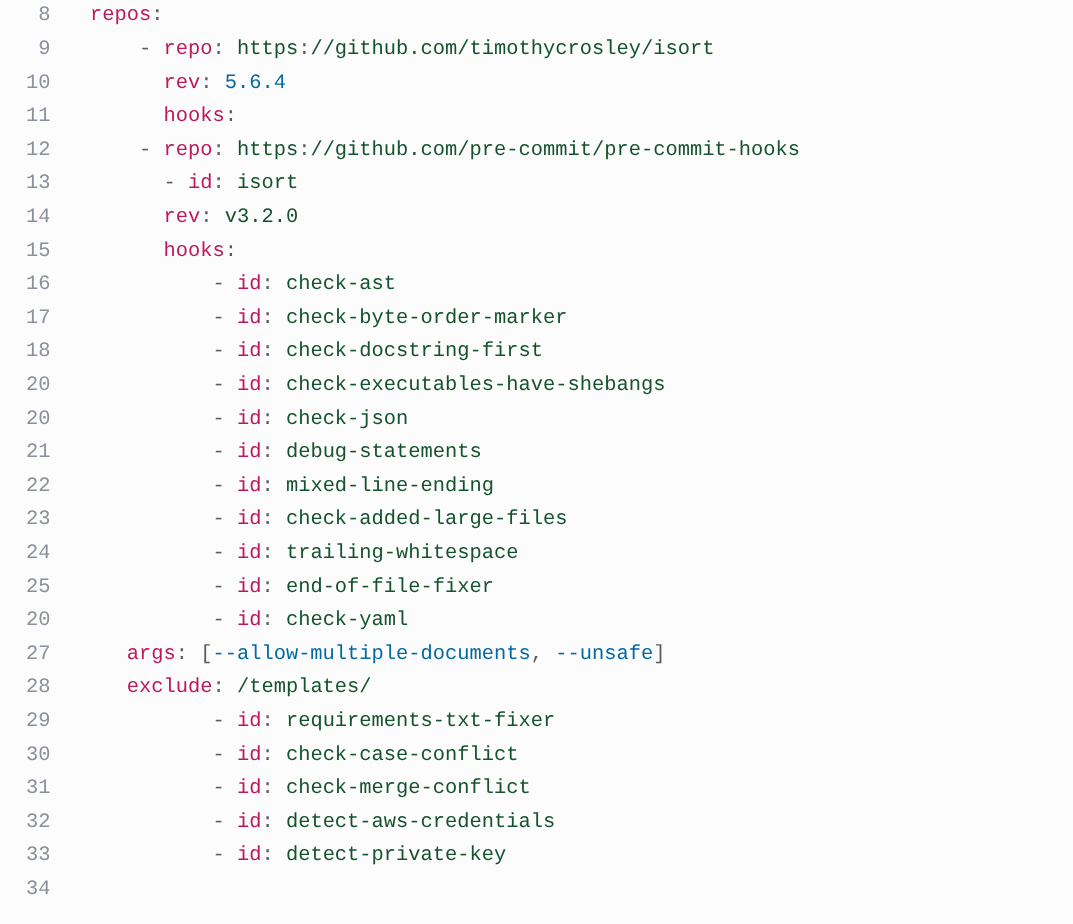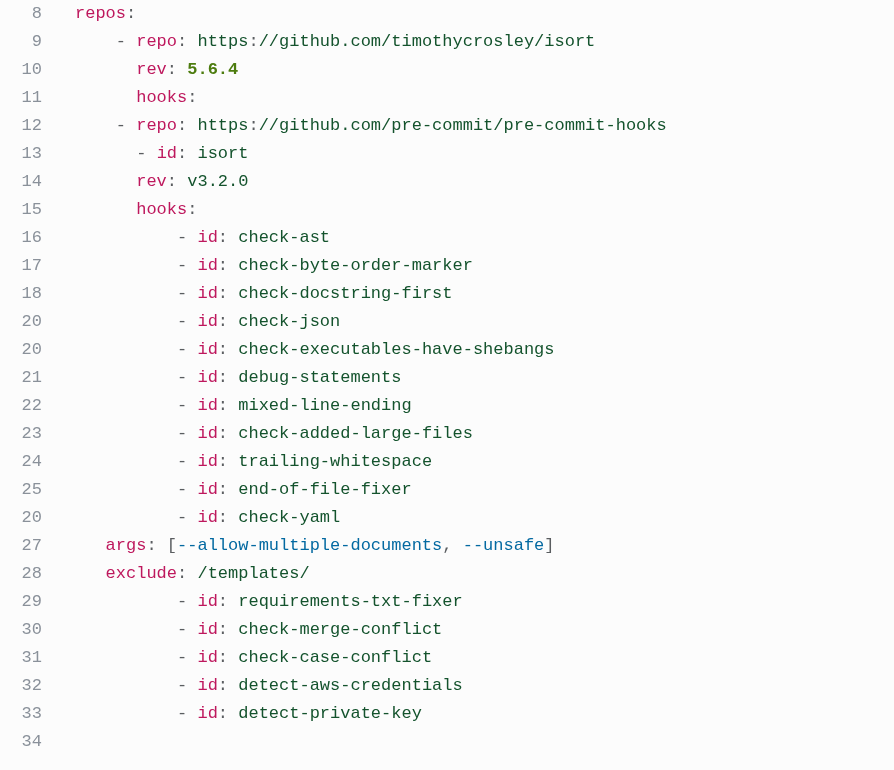--- a/index.html
+++ b/index.html
@@ -27,21 +27,21 @@
   }
   .line {
     white-space: pre;
     line-height: 28px;
     height: 28px;
   }
   .key   { color: #be185d; }   
   .punc  { color: #5a5d60; }   
   .dash  { color: #5a5d60; }
   .str   { color: #14532d; }   
-  .num   { color: #4d7c0f; font-weight: bold; }   
+  .num   { color: #0369a1; }   
   .arg   { color: #0369a1; }
 </style>
 </head>
 <body>
 
 <div class="gutter" id="gutter">
     <div class="line">8</div>
     <div class="line">9</div>
     <div class="line">10</div>
     <div class="line">11</div>
@@ -74,28 +74,28 @@
     <div class="line"><span>    </span><span class="dash">- </span><span class="key">repo</span><span class="punc">: </span><span class="str">https</span><span class="punc">:</span><span class="str">//github.com/timothycrosley/isort</span></div>
     <div class="line"><span>      </span><span class="key">rev</span><span class="punc">: </span><span class="num">5.6.4</span></div>
     <div class="line"><span>      </span><span class="key">hooks</span><span class="punc">:</span></div>
     <div class="line"><span>    </span><span class="dash">- </span><span class="key">repo</span><span class="punc">: </span><span class="str">https</span><span class="punc">:</span><span class="str">//github.com/pre-commit/pre-commit-hooks</span></div>
     <div class="line"><span>      </span><span class="dash">- </span><span class="key">id</span><span class="punc">: </span><span class="str">isort</span></div>
     <div class="line"><span>      </span><span class="key">rev</span><span class="punc">: </span><span class="str">v3.2.0</span></div>
     <div class="line"><span>      </span><span class="key">hooks</span><span class="punc">:</span></div>
     <div class="line"><span>          </span><span class="dash">- </span><span class="key">id</span><span class="punc">: </span><span class="str">check-ast</span></div>
     <div class="line"><span>          </span><span class="dash">- </span><span class="key">id</span><span class="punc">: </span><span class="str">check-byte-order-marker</span></div>
     <div class="line"><span>          </span><span class="dash">- </span><span class="key">id</span><span class="punc">: </span><span class="str">check-docstring-first</span></div>
+    <div class="line"><span>          </span><span class="dash">- </span><span class="key">id</span><span class="punc">: </span><span class="str">check-executables-have-shebangs</span></div>
     <div class="line"><span>          </span><span class="dash">- </span><span class="key">id</span><span class="punc">: </span><span class="str">check-json</span></div>
-    <div class="line"><span>          </span><span class="dash">- </span><span class="key">id</span><span class="punc">: </span><span class="str">check-executables-have-shebangs</span></div>
     <div class="line"><span>          </span><span class="dash">- </span><span class="key">id</span><span class="punc">: </span><span class="str">debug-statements</span></div>
     <div class="line"><span>          </span><span class="dash">- </span><span class="key">id</span><span class="punc">: </span><span class="str">mixed-line-ending</span></div>
     <div class="line"><span>          </span><span class="dash">- </span><span class="key">id</span><span class="punc">: </span><span class="str">check-added-large-files</span></div>
     <div class="line"><span>          </span><span class="dash">- </span><span class="key">id</span><span class="punc">: </span><span class="str">trailing-whitespace</span></div>
     <div class="line"><span>          </span><span class="dash">- </span><span class="key">id</span><span class="punc">: </span><span class="str">end-of-file-fixer</span></div>
     <div class="line"><span>          </span><span class="dash">- </span><span class="key">id</span><span class="punc">: </span><span class="str">check-yaml</span></div>
     <div class="line"><span>   </span><span class="key">args</span><span class="punc">: [</span><span class="arg">--allow-multiple-documents</span><span class="punc">, </span><span class="arg">--unsafe</span><span class="punc">]</span></div>
     <div class="line"><span>   </span><span class="key">exclude</span><span class="punc">: </span><span class="str">/templates/</span></div>
     <div class="line"><span>          </span><span class="dash">- </span><span class="key">id</span><span class="punc">: </span><span class="str">requirements-txt-fixer</span></div>
+    <div class="line"><span>          </span><span class="dash">- </span><span class="key">id</span><span class="punc">: </span><span class="str">check-case-conflict</span></div>
     <div class="line"><span>          </span><span class="dash">- </span><span class="key">id</span><span class="punc">: </span><span class="str">check-merge-conflict</span></div>
-    <div class="line"><span>          </span><span class="dash">- </span><span class="key">id</span><span class="punc">: </span><span class="str">check-case-conflict</span></div>
     <div class="line"><span>          </span><span class="dash">- </span><span class="key">id</span><span class="punc">: </span><span class="str">detect-aws-credentials</span></div>
     <div class="line"><span>          </span><span class="dash">- </span><span class="key">id</span><span class="punc">: </span><span class="str">detect-private-key</span></div>
   </div>
 
 </body></html>

